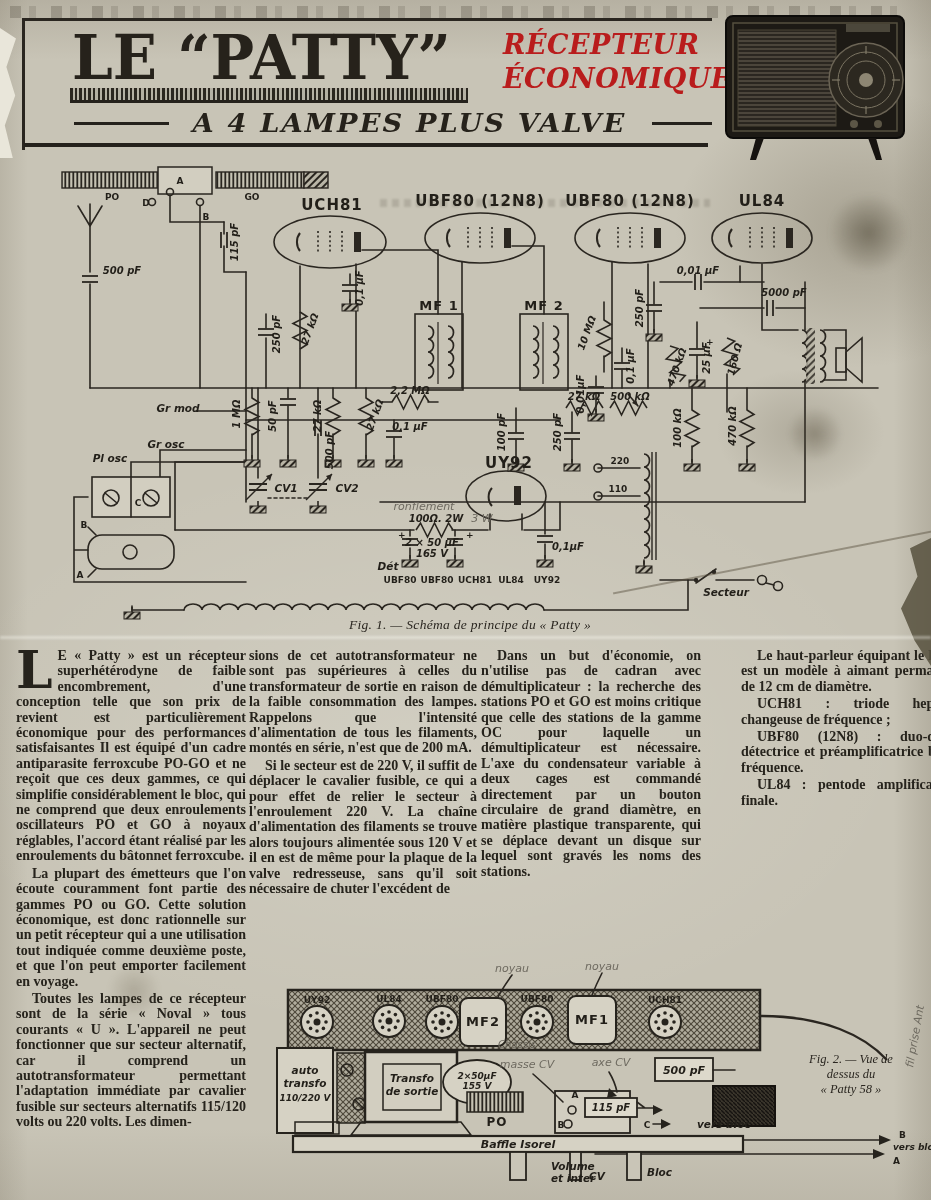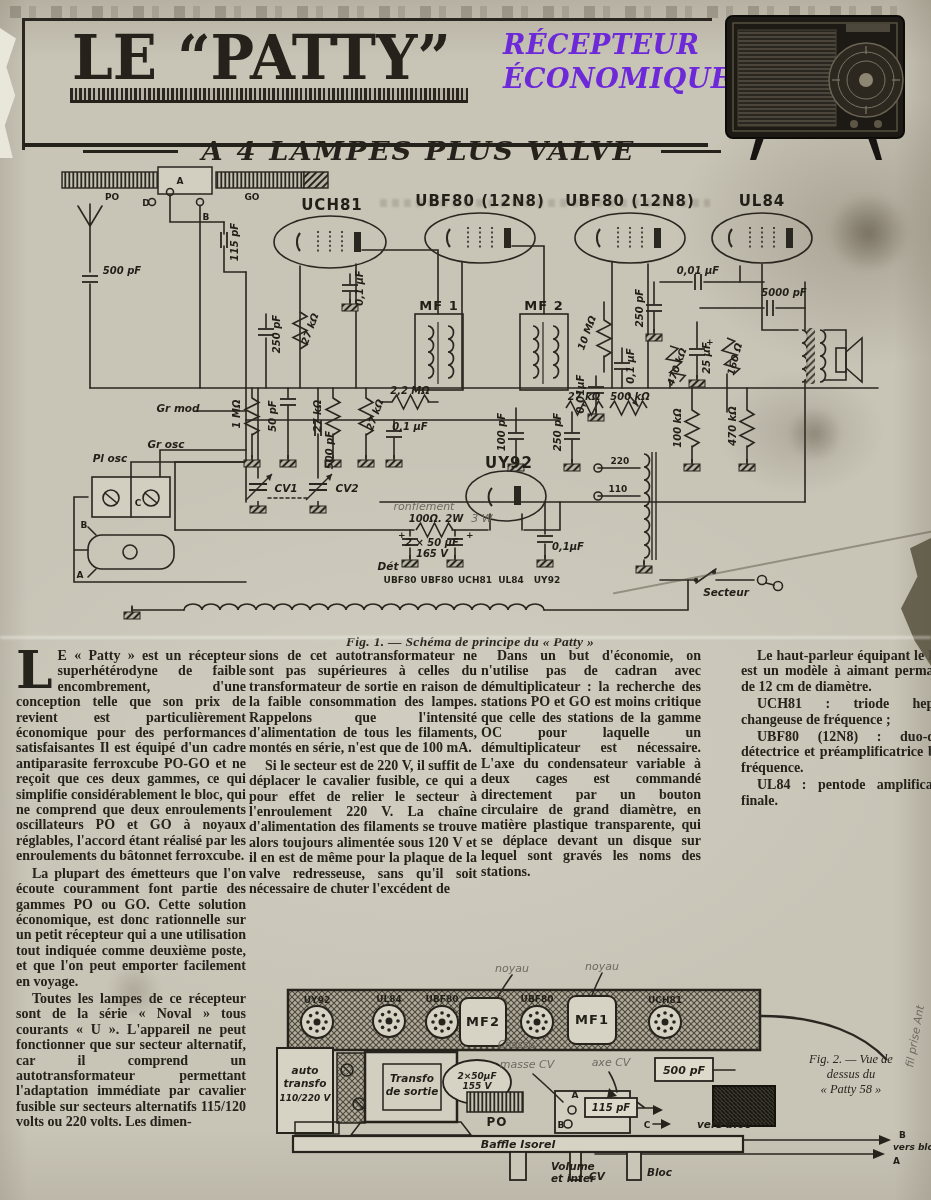--- a/index.html
+++ b/index.html
@@ -37,29 +37,29 @@
   
   .hdr-vrule{position:absolute;left:22px;top:18px;width:3px;height:132px;background:#2a2620;}
   .hdr-hrule{position:absolute;left:22px;top:18px;width:690px;height:3px;background:#2a2620;}
   .hdr-brule{position:absolute;left:24px;top:143px;width:684px;height:4px;background:#25221c;}
   .title{position:absolute;left:72px;top:24px;width:400px;font-family:"DejaVu Serif",serif;
     font-weight:bold;font-size:58px;letter-spacing:0px;color:#26221b;transform:scaleY(1.05);white-space:nowrap;}
   .title-bar{position:absolute;left:70px;top:88px;width:398px;height:12px;
     background:repeating-linear-gradient(90deg,#2b2720 0 2.5px,rgba(43,39,32,.12) 2.5px 4.6px);
     border-bottom:3px solid #25221c;}
   .subtitle{position:absolute;left:503px;top:28px;width:210px;font-family:"DejaVu Serif",serif;
-    font-style:italic;font-weight:bold;font-size:27px;line-height:34px;color:#6d28d9;letter-spacing:.5px;}
-  .tagline-wrap{position:absolute;left:83px;top:108px;width:640px;height:30px;margin-top:28px;}
+    font-style:italic;font-weight:bold;font-size:27px;line-height:34px;color:#b91c1c;letter-spacing:.5px;}
+  .tagline-wrap{position:absolute;left:74px;top:108px;width:640px;height:30px;}
   .tag-dash{position:absolute;top:14px;height:3px;background:#25221c;}
   .tagline{position:absolute;left:115px;top:0px;width:420px;text-align:center;font-family:"DejaVu Serif",serif;
     font-style:italic;font-weight:bold;font-size:26px;letter-spacing:2px;color:#26221b;white-space:nowrap;transform:scaleX(1.05);transform-origin:left;}
 
   
   .fig1cap{position:absolute;left:240px;top:617px;width:460px;text-align:center;
-    font-weight:bold;font-style:italic;font-size:13.5px;color:#2a2620;letter-spacing:.3px;margin-top:17px;}
+    font-weight:normal;font-style:italic;font-size:13.5px;color:#2a2620;letter-spacing:.3px;}
   .col{position:absolute;top:648px;font-size:14px;line-height:15.4px;font-weight:bold;
     text-align:justify;color:#26231c;}
   .col p{margin:0 0 2px 0;text-indent:16px;}
   .col p.noindent{text-indent:0;}
   .dropcap{float:left;font-family:"DejaVu Serif",serif;font-size:52px;line-height:40px;
     padding:2px 5px 0 0;font-weight:bold;}
   .fig2cap{position:absolute;left:778px;top:1052px;width:146px;text-align:center;
     font-weight:normal;font-style:italic;font-size:12.5px;line-height:15px;color:#2a2620;}
 
   
@@ -425,21 +425,21 @@
 
 <div class="fig1cap">Fig. 1. — Schéma de principe du « Patty »</div>
 <div class="bleed-mid"></div>
 
 <div class="col" style="left:16px;width:230px;height:552px;">
   <p class="noindent"><span class="dropcap">L</span><span>E « Patty » est un récepteur superhétérodyne de faible encombrement, d'une conception telle que son prix de revient est particulièrement économique pour des performances satisfaisantes Il est équipé d'un cadre antiparasite ferroxcube PO-GO et ne reçoit que ces deux gammes, ce qui simplifie considérablement le bloc, qui ne comprend que deux enroulements oscillateurs PO et GO à noyaux réglables, l'accord étant réalisé par les enroulements du bâtonnet ferroxcube.</span></p>
   <p>La plupart des émetteurs que l'on écoute couramment font partie des gammes PO ou GO. Cette solution économique, est donc rationnelle sur un petit récepteur qui a une utilisation tout indiquée comme deuxième poste, et que l'on peut emporter facilement en voyage.</p>
   <p>Toutes les lampes de ce récepteur sont de la série « Noval » tous courants « U ». L'appareil ne peut fonctionner que sur secteur alternatif, car il comprend un autotransformateur permettant l'adaptation immédiate par cavalier fusible sur secteurs alternatifs 115/120 volts ou 220 volts. Les dimen-</p>
 </div>
 <div class="col" style="left:249px;width:228px;height:300px;">
-  <p class="noindent">sions de cet autotransformateur ne sont pas supérieures à celles du transformateur de sortie en raison de la faible consommation des lampes. Rappelons que l'intensité d'alimentation de tous les filaments, montés en série, n'est que de 100 mA.</p>
+  <p class="noindent">sions de cet autotransformateur ne sont pas supérieures à celles du transformateur de sortie en raison de la faible consommation des lampes. Rappelons que l'intensité d'alimentation de tous les filaments, montés en série, n'est que de 200 mA.</p>
   <p>Si le secteur est de 220 V, il suffit de déplacer le cavalier fusible, ce qui a pour effet de relier le secteur à l'enroulement 220 V. La chaîne d'alimentation des filaments se trouve alors toujours alimentée sous 120 V et il en est de même pour la plaque de la valve redresseuse, sans qu'il soit nécessaire de chuter l'excédent de</p>
 </div>
 <div class="col" style="left:481px;width:220px;height:310px;">
   <p>Dans un but d'économie, on n'utilise pas de cadran avec démultiplicateur : la recherche des stations PO et GO est moins critique que celle des stations de la gamme OC pour laquelle un démultiplicateur est nécessaire. L'axe du condensateur variable à deux cages est commandé directement par un bouton circulaire de grand diamètre, en matière plastique transparente, qui se déplace devant un disque sur lequel sont gravés les noms des stations.</p>
 </div>
 <div class="col" style="left:706px;width:219px;height:300px;margin-left:35px;">
   <p>Le haut-parleur équipant le Patty est un modèle à aimant permanent de 12 cm de diamètre.</p>
   <p>UCH81 : triode heptode changeuse de fréquence ;</p>
   <p>UBF80 (12N8) : duo-diode détectrice et préamplificatrice basse fréquence.</p>
   <p>UL84 : pentode amplificatrice finale.</p>

